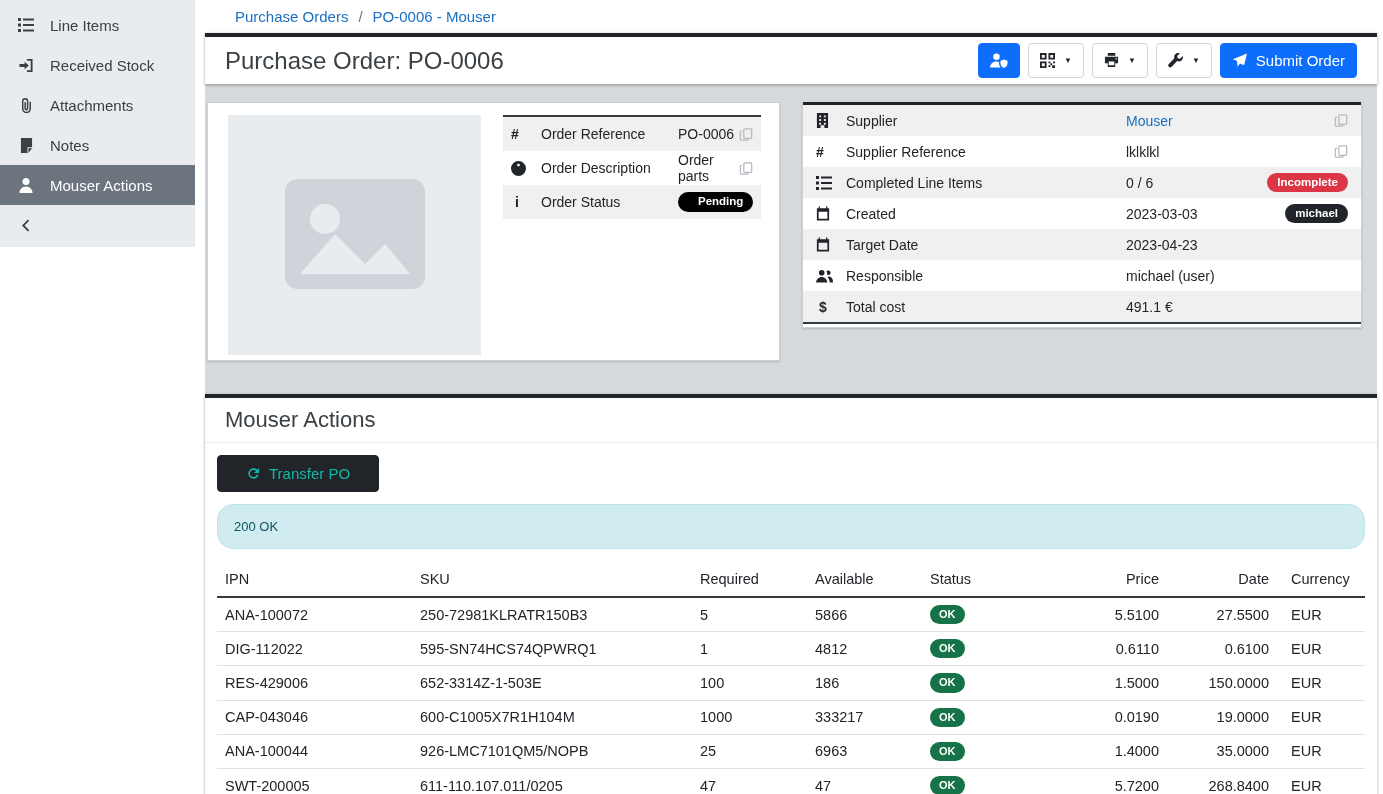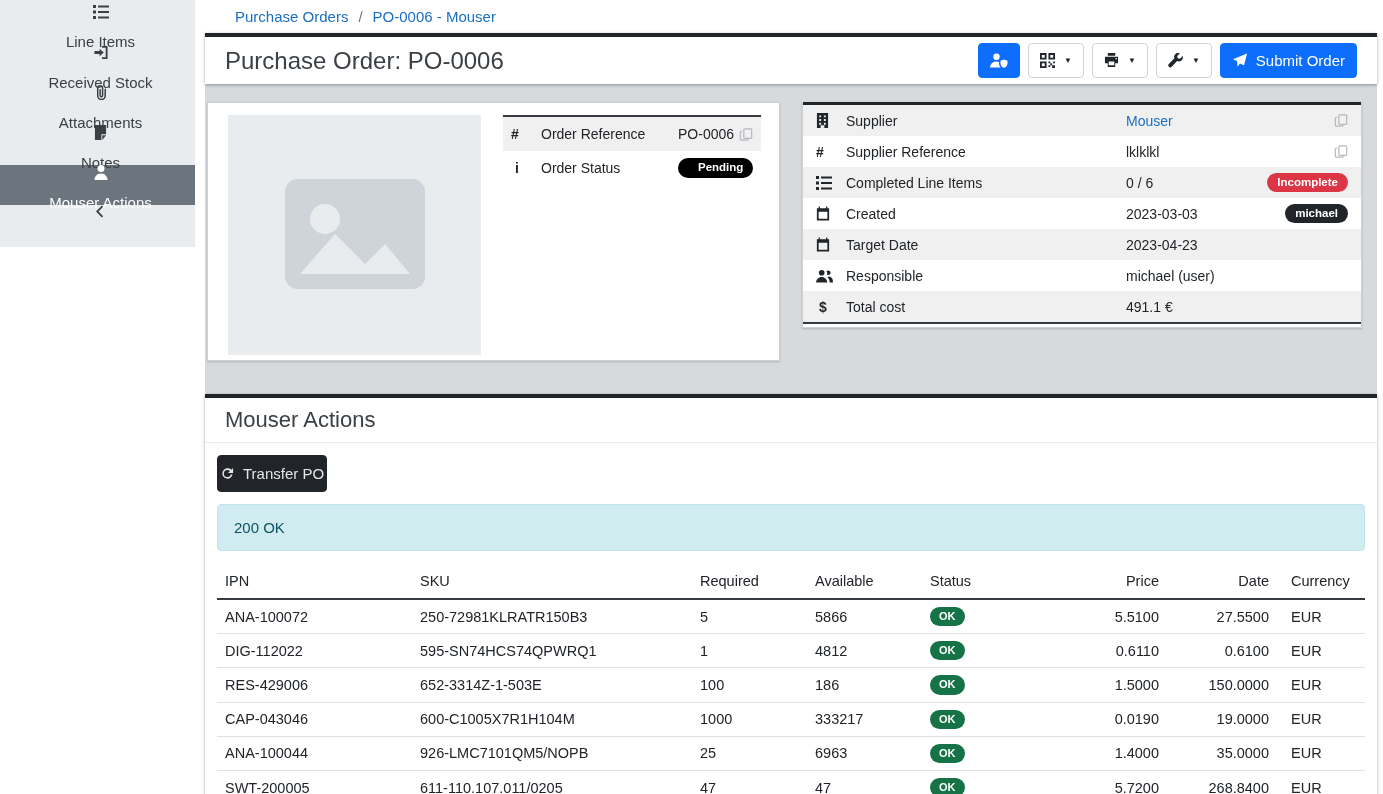--- a/index.html
+++ b/index.html
@@ -7,40 +7,40 @@
   body {
     background:#ffffff;
     font-family:"Liberation Sans", sans-serif;
     font-size:14px;
     color:#212529;
     min-width:1383px;
   }
 
   
   .sidebar { position:absolute; top:0; left:0; width:195px; background:#e9ecef; padding:5px 0 2px; }
-  .sb-item { display:flex; align-items:center; gap:14px; height:40px; padding:0 10px 0 16px; cursor:pointer; color:#3a4046; font-size:15px;flex-direction:column; }
+  .sb-item { display:flex; align-items:center; gap:14px; height:40px; padding:0 10px 0 16px; cursor:pointer; color:#3a4046; font-size:15px; }
   .sb-item.active { background:#6c757d; color:#fff; }
   .sb-icon { width:20px; display:flex; justify-content:center; align-items:center; flex:none; }
 
   
   .main { margin-left:205px; margin-right:6px; background:#d6dadd; min-height:794px; }
   .breadcrumb-bar { background:#fff; height:33px; display:flex; align-items:center; gap:10px; padding:0 30px; font-size:15px; }
   .breadcrumb-bar a { color:#1a6fc1; text-decoration:none; cursor:pointer;text-align:center; }
   .crumb-sep { color:#6c757d; }
 
   .panel-top { border-top:4px solid #212529; background:#fff; box-shadow:0 1px 3px rgba(0,0,0,.35); position:relative; z-index:2; }
   .panel-heading { display:flex; align-items:center; justify-content:space-between; padding:6px 20px 6px 20px; min-height:44px; }
   .page-title { margin:0; font-size:24px; font-weight:500; color:#3b4045; }
 
   .actions { display:flex; align-items:center; gap:8px; }
   .btn { display:inline-flex; align-items:center; gap:8px; border-radius:4px; font-size:15px; line-height:1;
          padding:9px 11px; cursor:pointer; border:1px solid transparent; font-family:inherit; }
   .btn-blue { background:#0d6efd; border-color:#0d6efd; color:#fff; }
   .btn-outline { background:#fff; border-color:#ced4da; color:#212529; }
-  .btn-dark { background:#212529; border-color:#212529; color:#e5e5e5; padding:10px 2px;align-items:flex-end; }
+  .btn-dark { background:#212529; border-color:#212529; color:#14b8a6; padding:10px 28px;align-items:flex-end; }
   .caret { font-size:8px; line-height:1; margin-left:1px; }
 
   
   .cards { display:flex; align-items:flex-start; gap:22px; padding:18px 15px 33px 2px; }
   .card { background:#fff; border:1px solid #ccd1d5; box-shadow:0 1px 2px rgba(0,0,0,.18); }
   .card-left { width:573px; display:flex; gap:22px; padding:12px 20px 5px 20px; }
   .thumb { width:253px; height:240px; background:#e9ecef; display:flex; align-items:center; justify-content:center; flex:none; cursor:pointer; }
 
   .details { border-top:2px solid #343a40; }
   .d-row { display:flex; align-items:center; }
@@ -66,22 +66,22 @@
   .badge-gray { background:#000000;padding-left:20px; }
   .badge-red  { background:#dc3545; }
   .badge-dark { background:#212529; }
 
   
   .panel-actions { border-top:4px solid #212529; background:#fff; box-shadow:0 1px 3px rgba(0,0,0,.35); }
   .panel-actions-heading { padding:9px 20px; border-bottom:1px solid #e9ecef; }
   .panel-actions-heading h2 { margin:0; font-size:22px; font-weight:500; color:#3b4045; }
   .panel-actions-content { padding:12px 12px 6px 12px; }
 
-  .alert-info { background:#d1ecf1; border:1px solid #bee5eb; color:#0c5460; border-radius:4px;
-                padding:14px 16px; margin:12px 0 4px 0; font-size:15px; }
+  .alert-info { background:#d1ecf1; border:1px solid #bee5eb; color:#0c5460; border-radius:16px;
+                padding:14px 16px; margin:12px 0 4px 0; font-size:13px; }
 
   table.data { width:100%; border-collapse:collapse; margin-top:16px; }
   table.data th { text-align:left; font-weight:normal; font-size:14.5px; color:#212529;
                   padding:6px 8px 9px 8px; border-bottom:2px solid #343a40; }
   table.data td { font-size:14.5px; padding:7px 8px; border-bottom:1px solid #dee2e6; }
   table.data .num { text-align:right; }
   .ok-badge { display:inline-block; background:#157347; color:#fff; border-radius:10px;
               padding:3px 9px; font-size:11px; font-weight:bold; line-height:1.2; }
 </style>
 </head>
@@ -205,20 +205,37 @@
               <circle cx="9" cy="9" r="3" fill="#e9ecef"></circle>
               <path d="M4 20l7-8 6 6 4-4 5 6z" fill="#e9ecef"></path>
             </svg>
         </span>
       </div>
       <div class="details details-left">
         <div class="d-row">
           <span class="d-icon">#</span>
           <span class="d-label">Order Reference</span>
           <span class="d-value">PO-0006</span>
+          <span class="copy-btn">
+            <svg width="14" height="15" viewBox="0 0 16 16">
+                <g fill="none" stroke="currentColor" stroke-width="1.4">
+                  <rect x="5.5" y="1.5" width="9" height="11" rx="1"></rect>
+                  <path d="M3.5 4.5h-1a1 1 0 0 0-1 1v8a1 1 0 0 0 1 1h7a1 1 0 0 0 1-1v-1"></path>
+                </g>
+              </svg>
+          </span>
+        </div>
+        <div class="d-row">
+          <span class="d-icon">
+            <svg width="15" height="15" viewBox="0 0 16 16">
+                <path fill="currentColor" d="M8 0a8 8 0 1 1 0 16A8 8 0 0 1 8 0zM6.8 6.5h2.4V13H6.8V6.5zM8 2.8a1.5 1.5 0 1 0 0 3 1.5 1.5 0 0 0 0-3z"></path>
+              </svg>
+          </span>
+          <span class="d-label">Order Description</span>
+          <span class="d-value">Order parts</span>
           <span class="copy-btn">
             <svg width="14" height="15" viewBox="0 0 16 16">
                 <g fill="none" stroke="currentColor" stroke-width="1.4">
                   <rect x="5.5" y="1.5" width="9" height="11" rx="1"></rect>
                   <path d="M3.5 4.5h-1a1 1 0 0 0-1 1v8a1 1 0 0 0 1 1h7a1 1 0 0 0 1-1v-1"></path>
                 </g>
               </svg>
           </span>
         </div>
         <div class="d-row">

